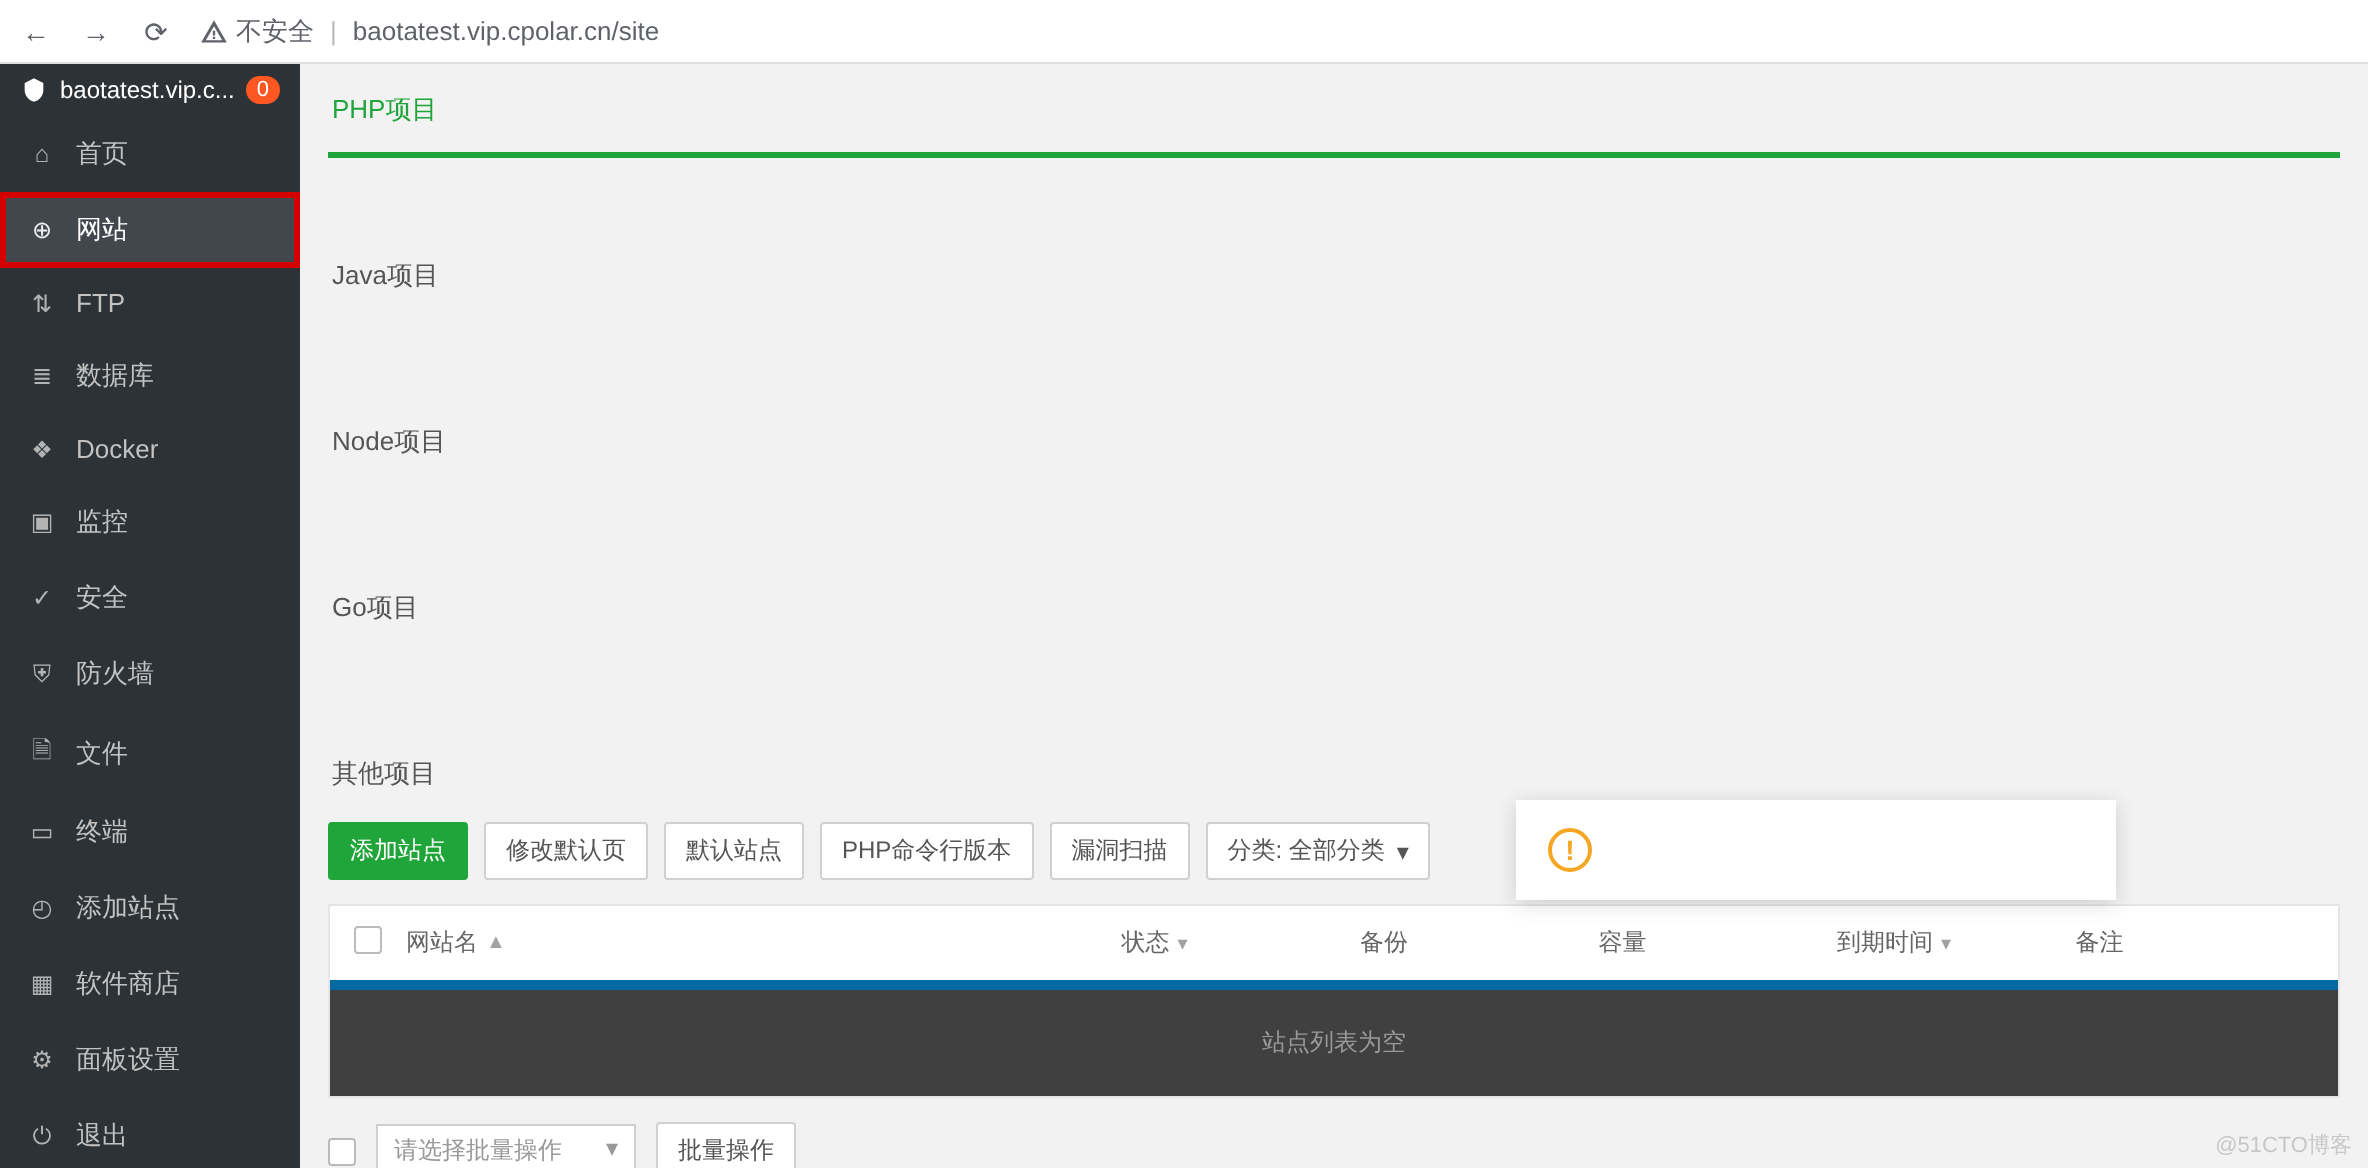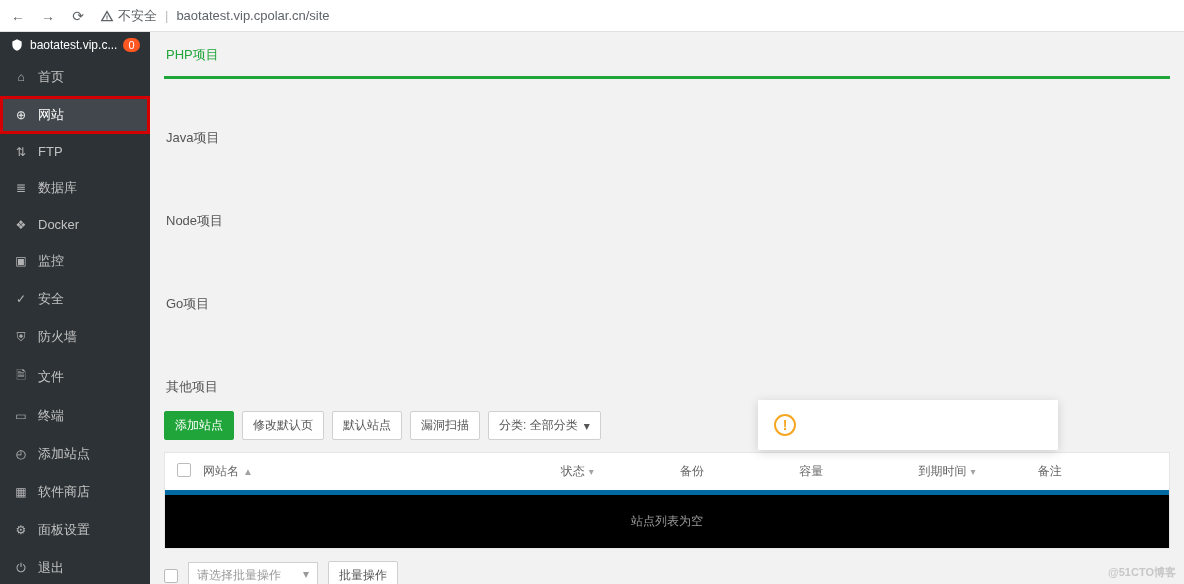--- a/index.html
+++ b/index.html
@@ -29,30 +29,30 @@
   .cb { width:14px; height:14px; border:1px solid #bbb; border-radius:2px; background:#fff; display:inline-block; }
   .col-check { width:26px; }
   .col-name  { flex:3; display:flex; align-items:center; gap:4px; }
   .col-status{ flex:1; display:flex; align-items:center; gap:4px; }
   .col-backup{ flex:1; }
   .col-root  { flex:3; }
   .col-cap   { flex:1; }
   .col-exp   { flex:1; display:flex; align-items:center; gap:4px; }
   .col-note  { flex:1; }
   .sort { font-size:10px; opacity:.6; }
-  .empty { text-align:center; padding:18px 0; color:#999; font-size:12px; background:#000000; }
+  .empty { text-align:center; padding:18px 0; color:#999; font-size:12px; background:#404040; }
   .batch { display:flex; align-items:center; gap:10px; padding:12px 14px; }
   .sel-box { border:1px solid #d0d0d0; padding:4px 8px; font-size:12px; color:#999; display:flex; align-items:flex-start; gap:22px; background:#fff; }
   .popup { position:absolute; left:608px; top:368px; width:300px; background:#fff; box-shadow:0 2px 10px rgba(0,0,0,.15); padding:14px 16px; display:flex; align-items:center; gap:10px; }
   .warn-ic { width:22px; height:22px; border:2px solid #f5a623; border-radius:50%; color:#f5a623; font-weight:bold; display:flex; align-items:center; justify-content:center; font-size:14px; }
   .popup-text { font-size:12px; color:#333; }
   .link { color:#20a53a; cursor:pointer; }
   .sep { color:#ccc; margin:0 2px; }
   .hl-red { border:2px solid #d40000; padding:1px 4px; }
-  .watermark { position:absolute; right:8px; bottom:4px; color:#c7c7c7; font-size:11px;font-weight:bold; }
+  .watermark { position:absolute; right:8px; bottom:4px; color:#c7c7c7; font-size:11px; }
   svg.ico { width:14px; height:14px; fill:currentColor; }
 </style>
 </head>
 <body>
 
 <div class="chrome">
   <span class="nav-ic">←</span>
   <span class="nav-ic">→</span>
   <span class="nav-ic">⟳</span>
   <div class="addr">
@@ -142,20 +142,21 @@
         <div class="tab">Java项目</div>
         <div class="tab">Node项目</div>
         <div class="tab">Go项目</div>
         <div class="tab">其他项目</div>
       </div>
 
     <div class="toolbar">
       <button class="btn btn-primary">添加站点</button>
       <button class="btn">修改默认页</button>
       <button class="btn">默认站点</button>
+      <button class="btn">PHP命令行版本</button>
       <button class="btn">漏洞扫描</button>
       <button class="btn btn-sel">
         <span>分类: 全部分类</span>
         <span>▾</span>
       </button>
     </div>
 
     <div class="table-wrap">
       <div class="th-row">
         <span class="col-check"><span class="cb"></span></span>

